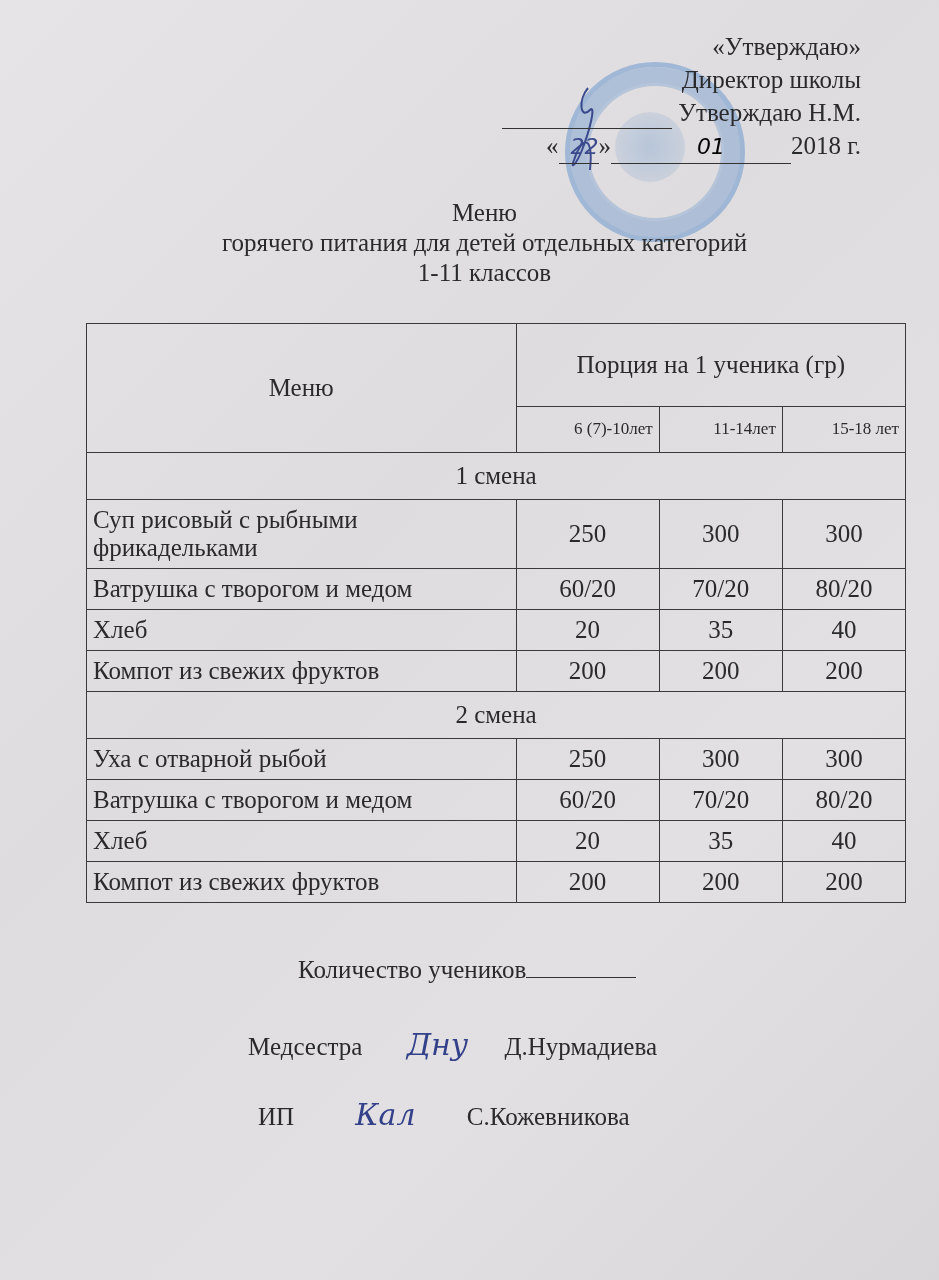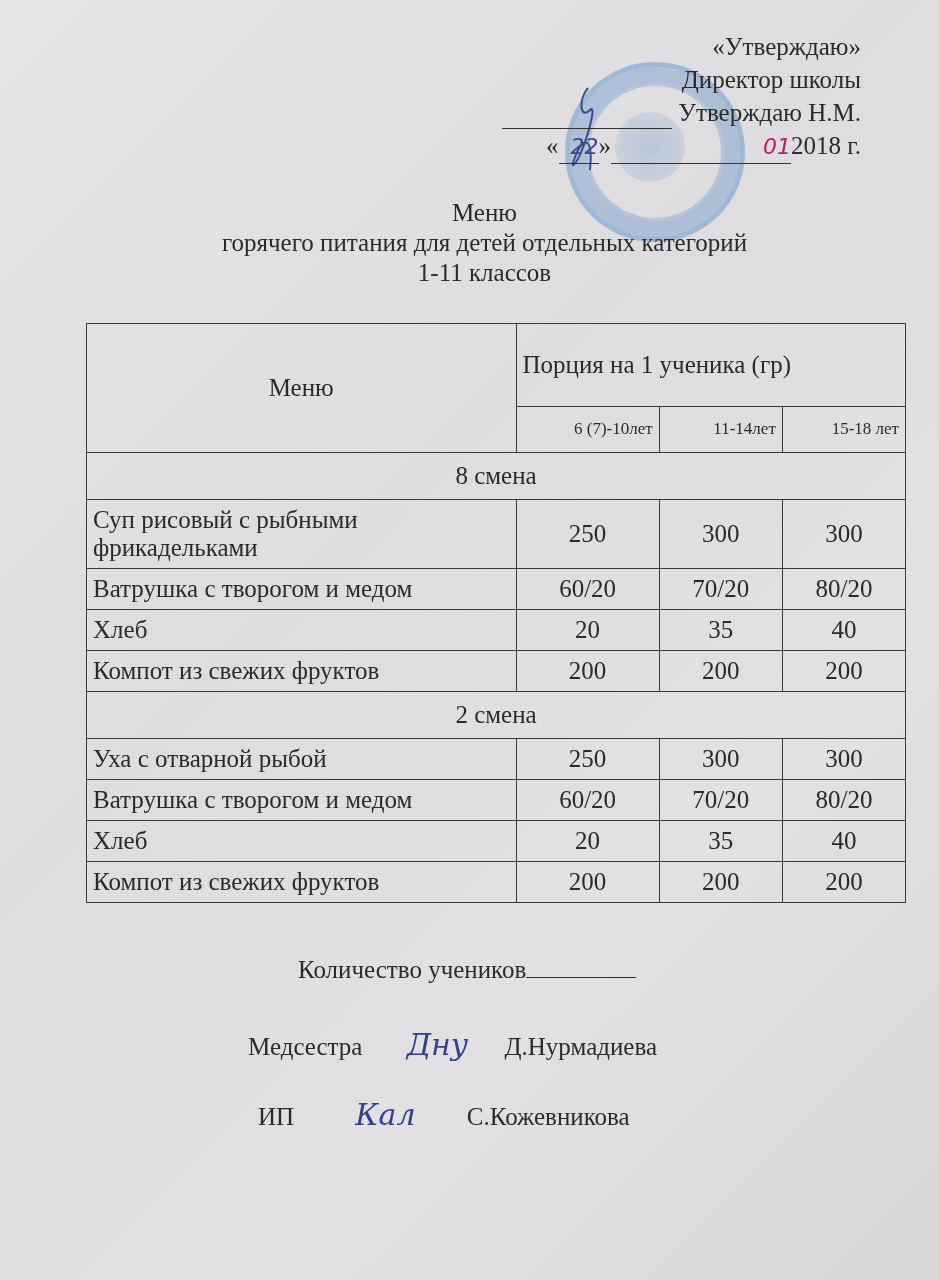--- a/index.html
+++ b/index.html
@@ -10,21 +10,21 @@
       color: #2a2a2c;
       position: relative;
     }
     .page { position: absolute; inset: 0; }
 
     
     .approve { position: absolute; right: 78px; top: 30px; text-align: right; font-size: 25px; line-height: 33px; }
     .approve .line { display: block; white-space: nowrap; }
     .approve .sigline { display:inline-block; width: 170px; border-bottom: 1.5px solid #333; margin-right: 6px; vertical-align: bottom; height: 28px; }
     .approve .date-day { display:inline-block; width: 40px; border-bottom: 1.5px solid #333; text-align:right; font-family: "DejaVu Sans", sans-serif; font-style: italic; color:#3b4a8c; font-size: 22px; }
-    .approve .date-month { display:inline-block; width: 180px; border-bottom: 1.5px solid #333; text-align:right; padding-left: 20px; box-sizing: border-box; font-family: "DejaVu Sans", sans-serif; font-style: italic; color:#be185d; font-size: 22px; }
+    .approve .date-month { display:inline-block; width: 180px; border-bottom: 1.5px solid #333; text-align:center; padding-left: 20px; box-sizing: border-box; font-family: "DejaVu Sans", sans-serif; font-style: italic; color:#000000; font-size: 22px; }
 
     .stamp {
       position: absolute; left: 565px; top: 62px; width: 170px; height: 170px;
       border-radius: 50%; border: 5px solid rgba(70,130,200,0.55);
       box-shadow: inset 0 0 0 16px rgba(70,130,200,0.12), inset 0 0 0 19px rgba(70,130,200,0.35);
       opacity: 0.75;
     }
     .stamp .inner { position:absolute; left: 45px; top: 45px; width: 70px; height: 70px; border-radius:50%; background: radial-gradient(circle, rgba(70,130,200,0.35), rgba(70,130,200,0.1)); }
     .stamp-sig { position:absolute; left: 560px; top: 80px; width: 50px; height: 100px; }
 
@@ -34,21 +34,21 @@
 
     
     table.menu {
       position: absolute; left: 86px; top: 323px; width: 820px;
       border-collapse: collapse; font-size: 25px;
     }
     table.menu td, table.menu th {
       border: 1.5px solid #3a3a3c; font-weight: normal; padding: 0 6px; line-height: 28px;
     }
     .hdr-menu { width: 416px; height: 128px; text-align: center; }
-    .hdr-portion { height: 80px; text-align: left; }
+    .hdr-portion { height: 80px; text-align: center; }
     .hdr-age { height: 44px; font-size: 17px; text-align: right; }
     .shift { height: 46px; text-align: center; }
     .item-name { text-align: left; height: 40px; }
     .item-name.tall { height: 68px; }
     .val { text-align: center; }
 
     
     .count { position: absolute; left: 298px; top: 955px; font-size: 25px; }
     .count .blank { display:inline-block; width: 110px; border-bottom: 1.5px solid #333; height: 22px; vertical-align: baseline; }
     .sign-row { position: absolute; font-size: 25px; white-space: nowrap; }
@@ -87,21 +87,21 @@
       <th class="hdr-menu" rowspan="2">Меню</th>
       <th class="hdr-portion" colspan="3">Порция на 1 ученика (гр)</th>
     </tr>
     <tr>
       <th class="hdr-age" style="width:130px">6 (7)-10лет</th>
       <th class="hdr-age" style="width:110px">11-14лет</th>
       <th class="hdr-age" style="width:110px">15-18 лет</th>
     </tr>
 
     <tr>
-          <td class="shift" colspan="4">8 смена</td>
+          <td class="shift" colspan="4">1 смена</td>
         </tr>
     <tr>
       <td class="item-name tall">Суп рисовый с рыбными фрикадельками</td>
       <td class="val">250</td>
       <td class="val">300</td>
       <td class="val">300</td>
     </tr>
     <tr>
       <td class="item-name">Ватрушка с творогом и медом</td>
       <td class="val">60/20</td>

